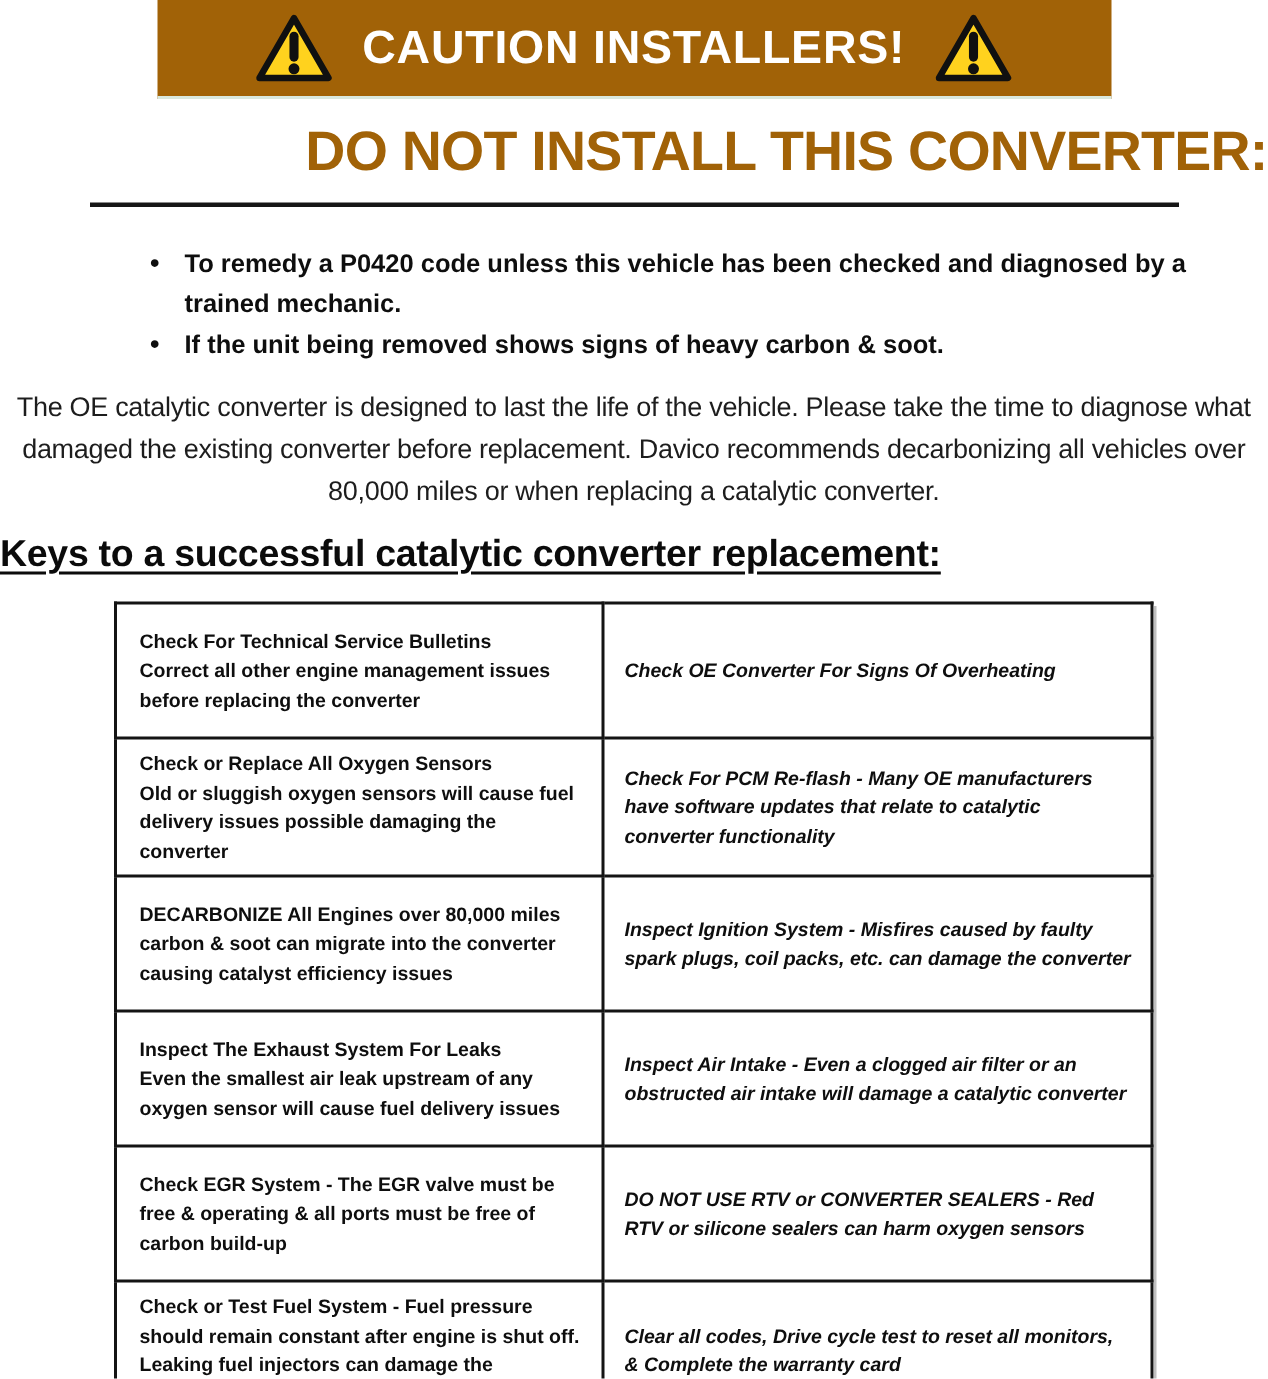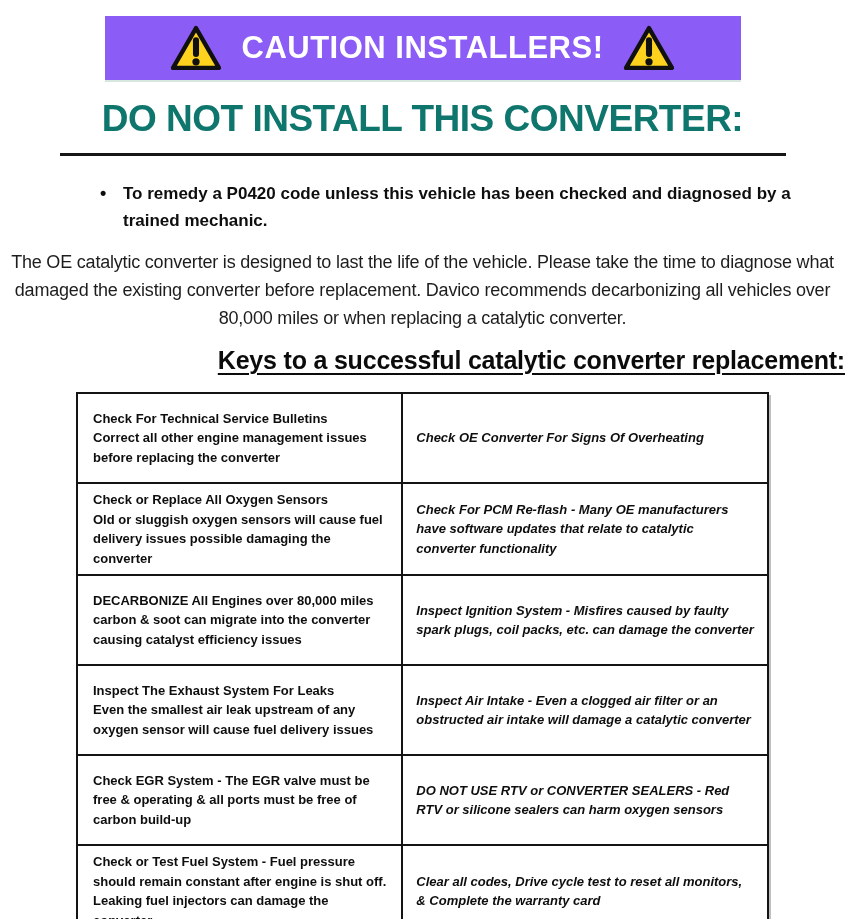--- a/index.html
+++ b/index.html
@@ -6,36 +6,36 @@
   body{
     width:845px;height:919px;
     font-family:"Liberation Sans", sans-serif;
     color:#0e0e0e;
     overflow:hidden;
   }
   .page{width:845px;height:919px;position:relative;}
 
   
   .banner{
-    width:636px;height:64px;margin:16px auto;
-    background:#8b5cf6;
+    width:636px;height:64px;margin:0 auto;
+    background:#a16207;
     display:flex;align-items:center;justify-content:center;gap:20px;
     border-bottom:2px solid #d9e8de;
   }
   .banner-title{
     margin:0;color:#ffffff;font-size:31px;font-weight:bold;
     letter-spacing:0.5px;white-space:nowrap;
   }
   .warn-icon{display:inline-flex;line-height:0;}
 
   
   .main-heading{
-    margin:14px 0 0 0;text-align:center;
+    margin:14px 0 0 0;text-align:right;
     font-size:37px;font-weight:800;letter-spacing:-0.5px;
-    color:#0f766e;
+    color:#a16207;
   }
 
   
   .divider{
     border:none;height:3px;background:#161616;
     width:726px;margin:13px auto 0 auto;
   }
 
   
   .bullets{
@@ -55,21 +55,21 @@
   
   .intro{
     width:836px;margin:14px auto 0 auto;
     text-align:center;
     font-size:18px;line-height:28px;font-weight:400;
     letter-spacing:-0.2px;color:#1d1d1d;
   }
 
   
   .keys-heading{
-    margin:14px 0 0 0;text-align:right;
+    margin:14px 0 0 0;text-align:left;
     font-size:25px;font-weight:800;letter-spacing:-0.2px;
     text-decoration:underline;
     text-decoration-thickness:2px;
     text-underline-offset:4px;
     color:#0b0b0b;
   }
 
   
   .keys-table{
     width:693px;margin:17px auto 0 auto;
@@ -109,20 +109,21 @@
       </svg>
     </span>
   </header>
 
   <h2 class="main-heading">DO NOT INSTALL THIS CONVERTER:</h2>
 
   <hr class="divider">
 
   <ul class="bullets">
     <li>To remedy a P0420 code unless this vehicle has been checked and diagnosed by a trained mechanic.</li>
+    <li>If the unit being removed shows signs of heavy carbon &amp; soot.</li>
   </ul>
 
   <p class="intro">The OE catalytic converter is designed to last the life of the vehicle. Please take the time to diagnose what damaged the existing converter before replacement. Davico recommends decarbonizing all vehicles over 80,000 miles or when replacing a catalytic converter.</p>
 
   <h3 class="keys-heading">Keys to a successful catalytic converter replacement:</h3>
 
   <table class="keys-table">
     <tbody>
       <tr>
         <td class="col-left">Check For Technical Service Bulletins

